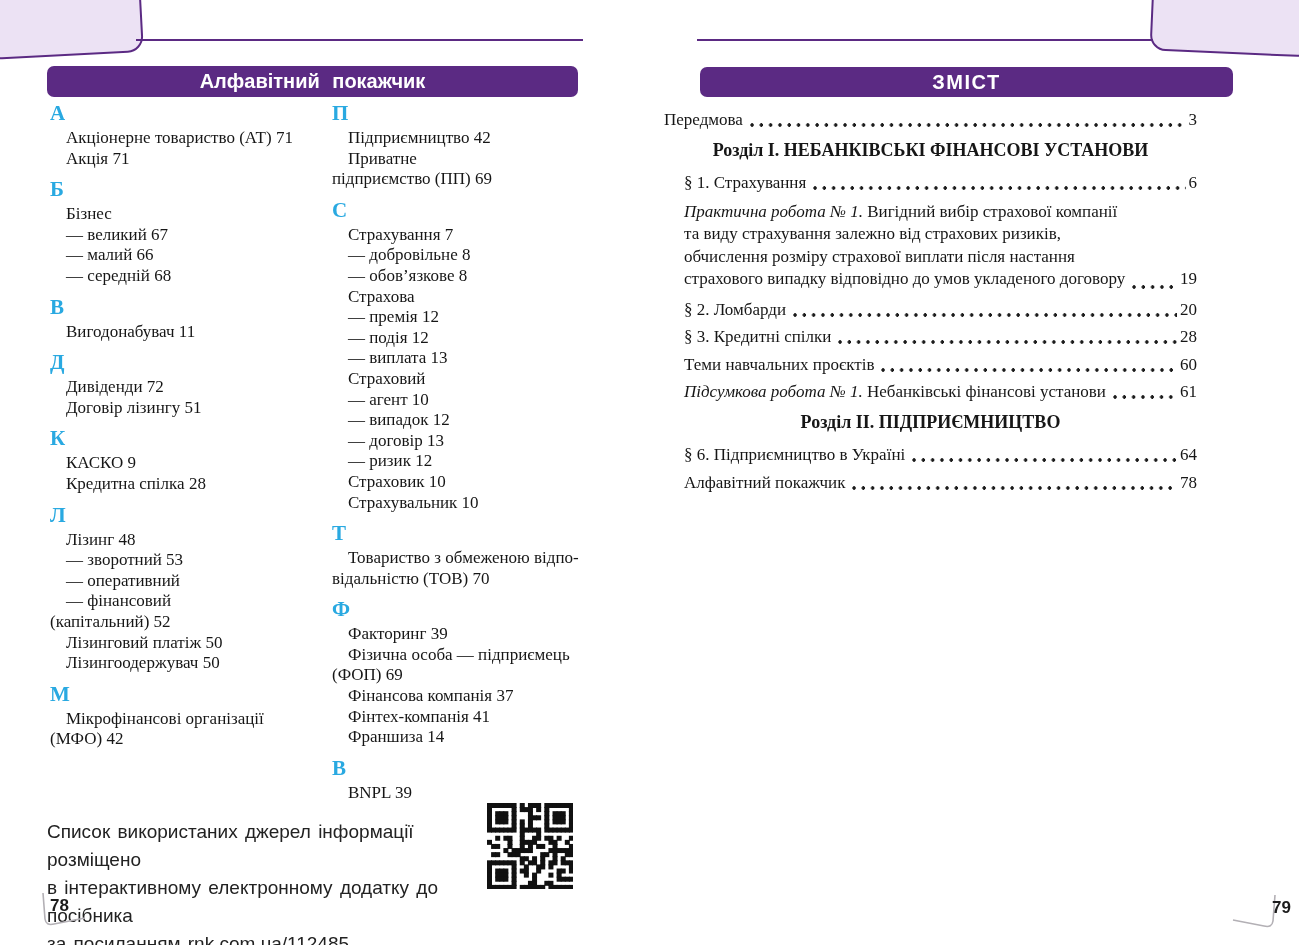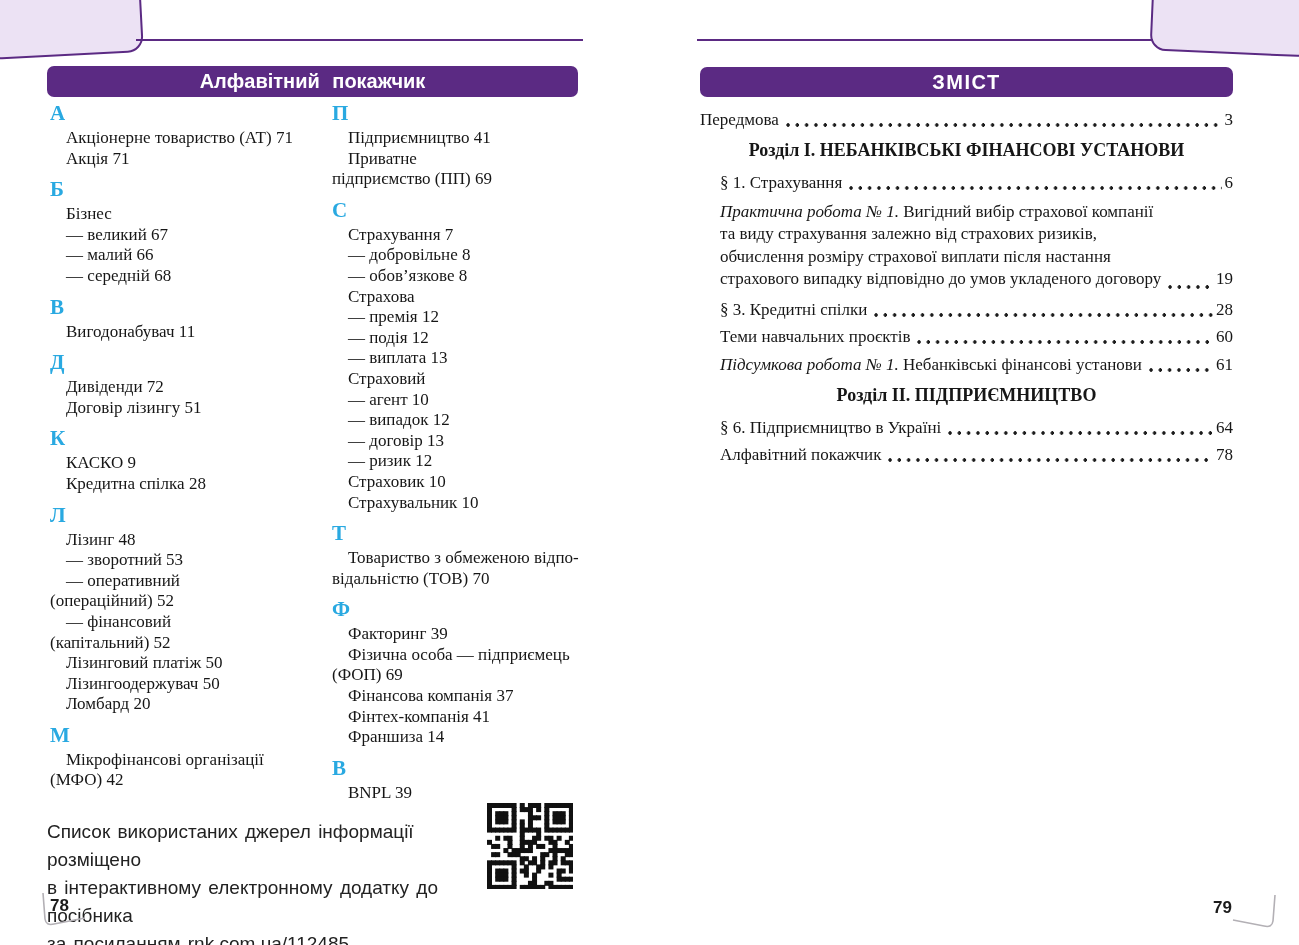--- a/index.html
+++ b/index.html
@@ -37,27 +37,27 @@
 
   
   .note{position:absolute;left:47px;top:818px;width:410px;
         font-family:"Liberation Sans", sans-serif;font-size:19px;line-height:28px;
         color:#222;word-spacing:2px;}
   .note b{font-weight:400;}
   .qr{position:absolute;left:487px;top:803px;}
   .pagenum{position:absolute;font-family:"Liberation Sans", sans-serif;font-weight:700;
            font-size:17px;color:#1c1c1c;}
   .pagenum.l{left:50px;top:896px;}
-  .pagenum.r{left:1213px;top:898px;}
+  .pagenum.r{left:1272px;top:898px;}
   .cornermark{position:absolute;}
   .cornermark.l{left:38px;top:891px;}
   .cornermark.r{left:1230px;top:893px;}
 
   
-  .toc{position:absolute;left:700px;top:110px;width:533px;}
+  .toc{position:absolute;left:664px;top:110px;width:533px;}
   .toc-row{display:flex;align-items:baseline;font-size:17px;line-height:19px;margin-bottom:8.6px;}
   .toc-row.ind{padding-left:20px;}
   .toc-text{white-space:nowrap;}
   .toc-text i{font-style:italic;}
   .dots{flex:1 1 auto;min-width:10px;height:4px;margin:0 3px 2px 7px;align-self:flex-end;
         background-image:radial-gradient(circle at 2.1px 2px, #1b1b1b 1.55px, transparent 1.95px);
         background-size:9.3px 4px;background-repeat:repeat-x;}
   .toc-page{white-space:nowrap;}
   .toc-head{text-align:center;font-weight:700;font-size:18px;margin:11px 0 12px;}
   .toc-multi{padding-left:20px;margin-bottom:8.6px;}
@@ -132,49 +132,45 @@
           <div class="isec">
             <div class="iletter">Л</div>
             <div class="ientry">
               <div class="iline first">Лізинг 48</div>
             </div>
             <div class="ientry">
               <div class="iline first">— зворотний 53</div>
             </div>
             <div class="ientry">
               <div class="iline first">— оперативний</div>
-              <div class="iline">(операційний) 52</div>
             </div>
             <div class="ientry">
               <div class="iline first">— фінансовий</div>
               <div class="iline">(капітальний) 52</div>
             </div>
             <div class="ientry">
               <div class="iline first">Лізинговий платіж 50</div>
             </div>
             <div class="ientry">
               <div class="iline first">Лізингоодержувач 50</div>
             </div>
-            <div class="ientry">
-              <div class="iline first">Ломбард 20</div>
-            </div>
           </div>
           <div class="isec">
             <div class="iletter">М</div>
             <div class="ientry">
               <div class="iline first">Мікрофінансові організації</div>
               <div class="iline">(МФО) 42</div>
             </div>
           </div>
         </div>
         <div class="icol c2">
           <div class="isec">
             <div class="iletter">П</div>
             <div class="ientry">
-              <div class="iline first">Підприємництво 41</div>
+              <div class="iline first">Підприємництво 42</div>
             </div>
             <div class="ientry">
               <div class="iline first">Приватне</div>
               <div class="iline">підприємство (ПП) 69</div>
             </div>
           </div>
           <div class="isec">
             <div class="iletter">С</div>
             <div class="ientry">
               <div class="iline first">Страхування 7</div>
@@ -513,20 +509,25 @@
           <div class="mline"><i>Практична робота № 1. </i>Вигідний вибір страхової компанії</div>
           <div class="mline">та виду страхування залежно від страхових ризиків,</div>
           <div class="mline">обчислення розміру страхової виплати після настання</div>
           <div class="mline last">
             <span class="toc-text">страхового випадку відповідно до умов укладеного договору</span>
             <span class="dots"></span>
             <span class="toc-page">19</span>
           </div>
         </div>
         <div class="toc-row ind">
+          <span class="toc-text">§ 2. Ломбарди</span>
+          <span class="dots"></span>
+          <span class="toc-page">20</span>
+        </div>
+        <div class="toc-row ind">
           <span class="toc-text">§ 3. Кредитні спілки</span>
           <span class="dots"></span>
           <span class="toc-page">28</span>
         </div>
         <div class="toc-row ind">
           <span class="toc-text">Теми навчальних проєктів</span>
           <span class="dots"></span>
           <span class="toc-page">60</span>
         </div>
         <div class="toc-row ind">

